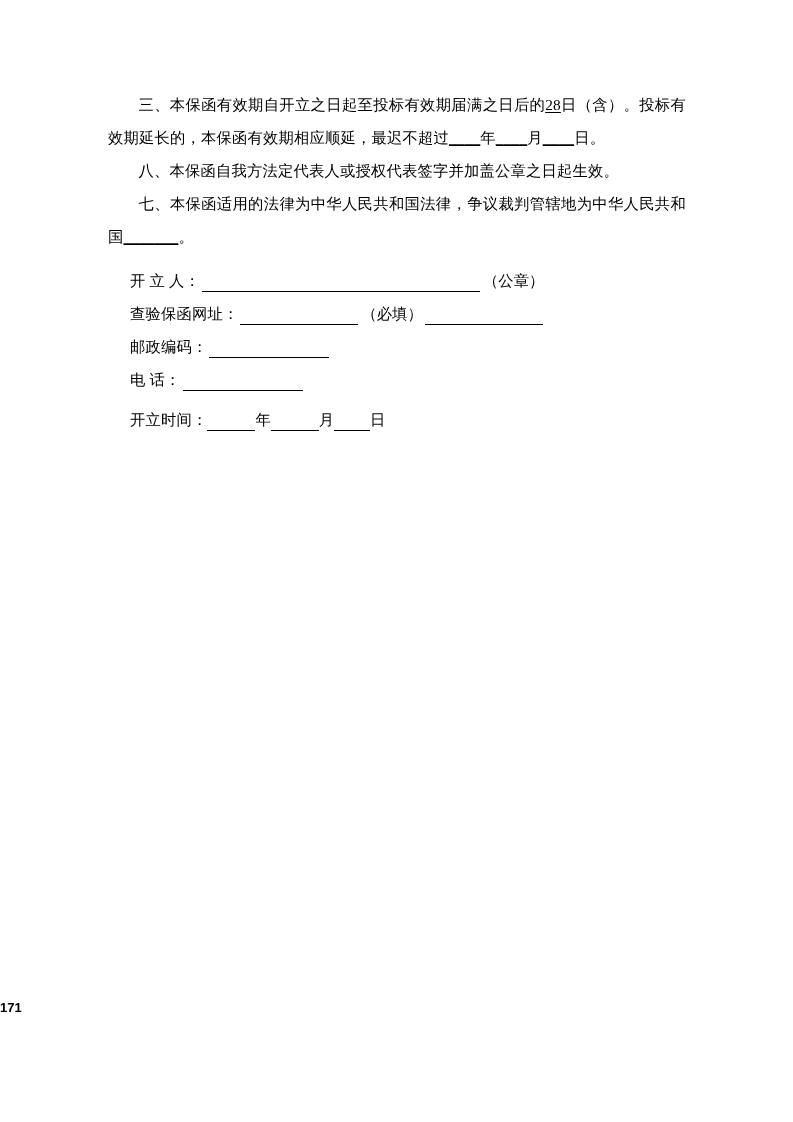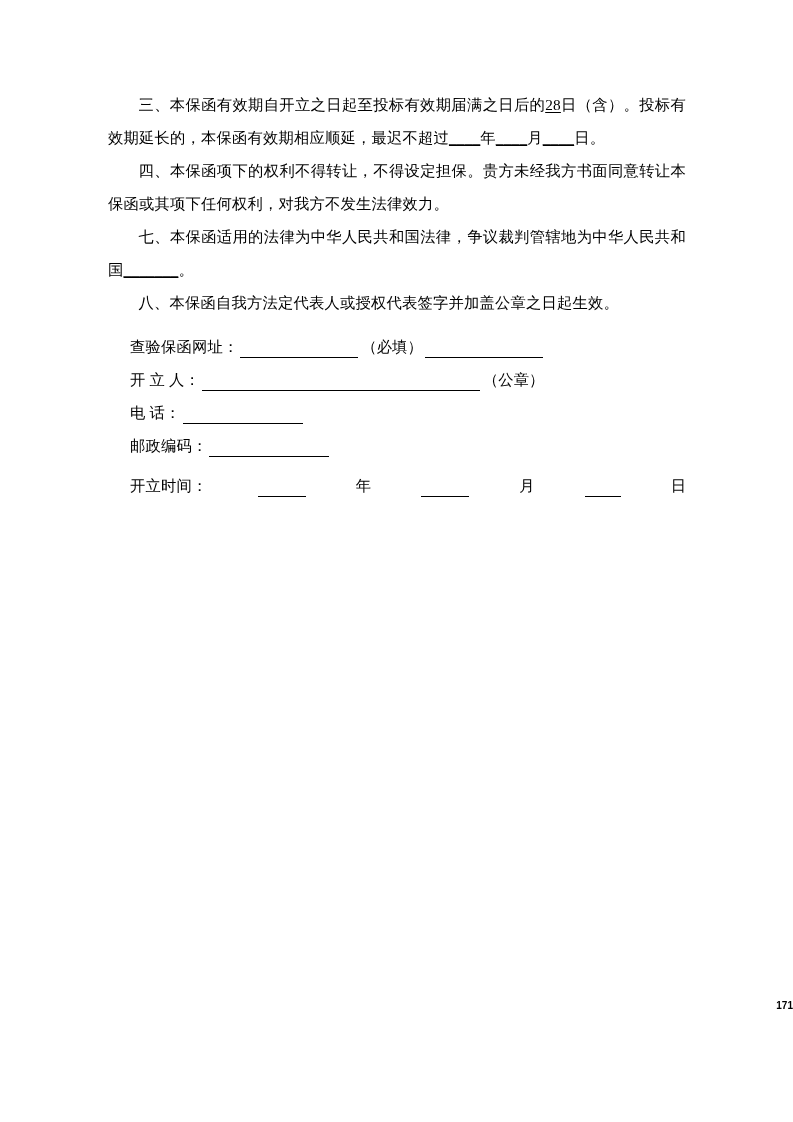--- a/index.html
+++ b/index.html
@@ -71,76 +71,75 @@
   .date-row .dnum {
     display: inline-block;
     border-bottom: 1px solid #000;
     height: 15px;
   }
   .pagenum {
     position: absolute;
     left: 0;
     right: 0;
     top: 1000px;
-    text-align: right;
-    font-size: 10px;
+    text-align: left;
+    font-size: 13px;
     font-family: "Liberation Sans", sans-serif;
     font-weight: bold;
   }
 </style>
 </head>
 <body>
 
 <div class="page">
 
   <div class="content">
 
     <p class="para">
       <span>三、本保函有效期自开立之日起至投标有效期届满之日后的</span><span class="u">28</span><span>日（含）。投标有效期延长的，本保函有效期相应顺延，最迟不超过</span><span class="u">____</span><span>年</span><span class="u">____</span><span>月</span><span class="u">____</span><span>日。</span>
     </p>
 
-    <p class="para">四、本保函项下的权利不得转让，不得设定担保。贵方未经我方书面同意转让本保函或其项下任何权利，对我方不发生法律效力。</p>
 
 
+
+    <p class="para">八、本保函自我方法定代表人或授权代表签字并加盖公章之日起生效。</p>
 
     <p class="para">
       <span>七、本保函适用的法律为中华人民共和国法律，争议裁判管辖地为中华人民共和国</span><span class="u">_______</span><span>。</span>
     </p>
 
-    <p class="para">八、本保函自我方法定代表人或授权代表签字并加盖公章之日起生效。</p>
+    <div class="fields">
 
-    <div class="fields">
+      <div class="field-row">
+        <span class="f-label">开  立  人：</span>
+        <span class="line" style="width:278px;"></span>
+        <span class="note">（公章）</span>
+      </div>
 
       <div class="field-row">
         <span class="f-label">查验保函网址：</span>
         <span class="line" style="width:118px;"></span>
           <span class="note">（必填）</span>
           <span class="line" style="width:118px;"></span>
       </div>
 
-      <div class="field-row">
-        <span class="f-label">开  立  人：</span>
-        <span class="line" style="width:278px;"></span>
-        <span class="note">（公章）</span>
-      </div>
 
 
+      <div class="field-row">
+        <span class="f-label">邮政编码：</span>
+        <span class="line" style="width:120px;"></span>
+      </div>
 
       <div class="field-row">
         <span class="f-label">电    话：</span>
         <span class="line" style="width:120px;"></span>
       </div>
 
-      <div class="field-row">
-        <span class="f-label">邮政编码：</span>
-        <span class="line" style="width:120px;"></span>
-      </div>
 
-
-      <div class="field-row date-row" style="height:40px;justify-content:space-between;">
+      <div class="field-row date-row" style="height:40px;">
         <span class="f-label">开立时间：</span>
         <span class="dnum" style="width:48px;"></span>
         <span>年</span>
         <span class="dnum" style="width:48px;"></span>
         <span>月</span>
         <span class="dnum" style="width:36px;"></span>
         <span>日</span>
       </div>
 
     </div>

